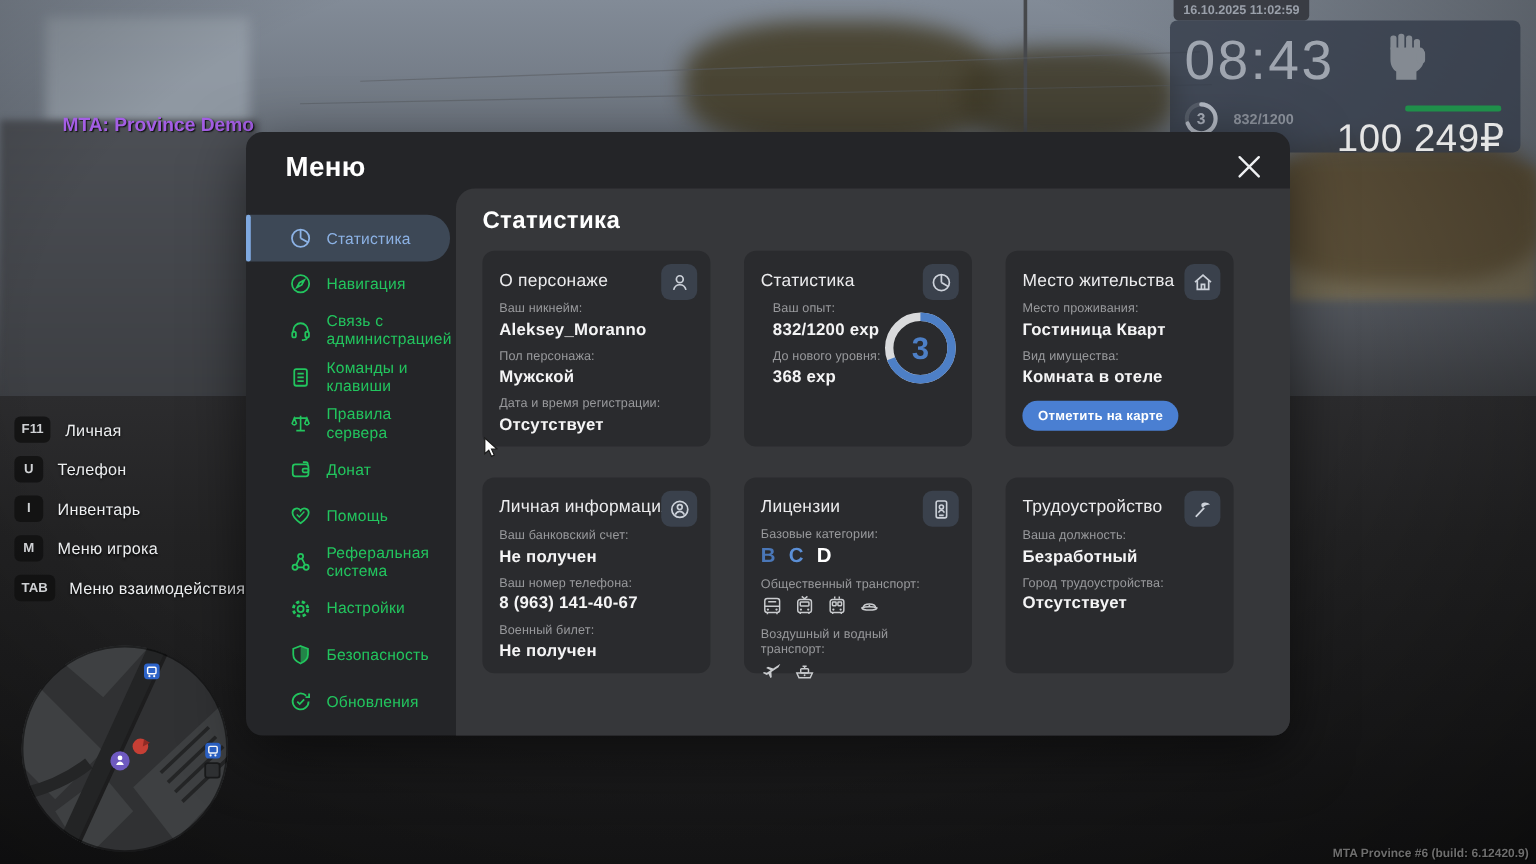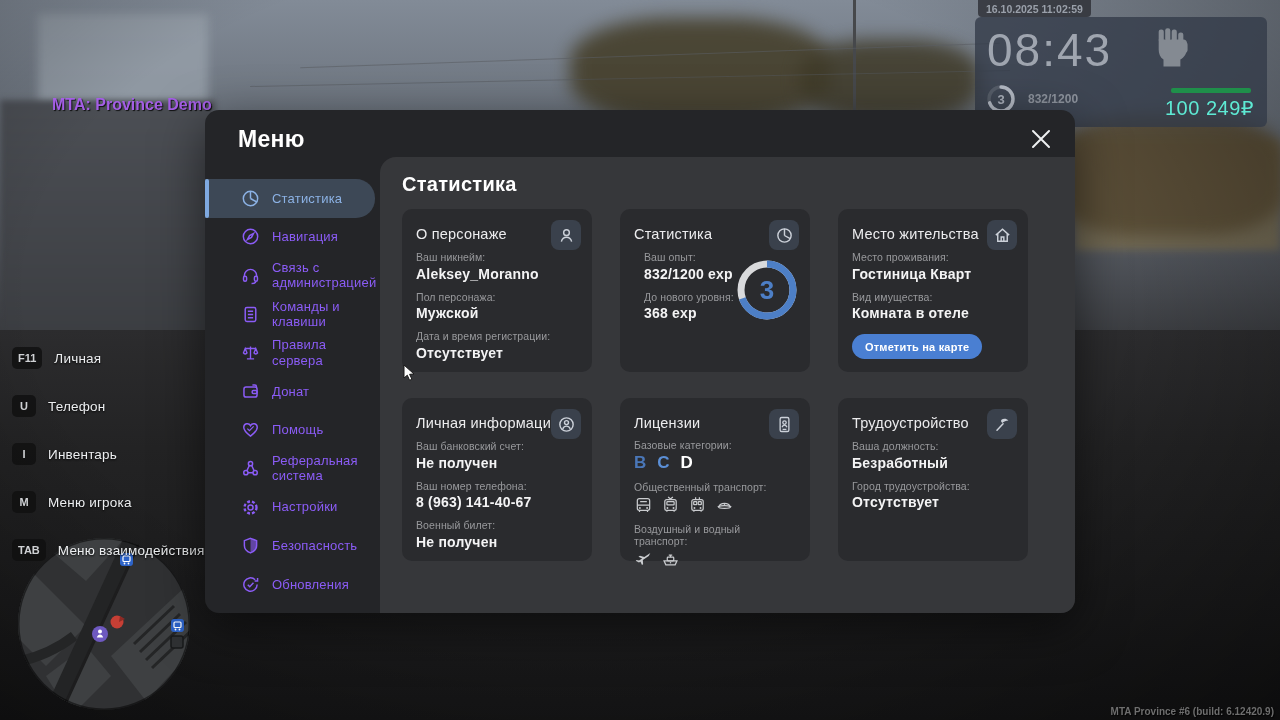--- a/index.html
+++ b/index.html
@@ -28,52 +28,52 @@
   .sc-wire2  { left:250px; top:78px; width:760px; height:1px; background:#54575c; transform:rotate(-1.2deg); opacity:.5; }
   .sc-vign   { inset:0; background:radial-gradient(ellipse at 45% 40%, transparent 55%, rgba(0,0,0,.45) 100%); }
 
   
   .brand { position:absolute; left:16px; top:96px; z-index:4; font-size:16px; font-weight:bold;
     color:#a45ee5; text-shadow:1px 1px 1px rgba(0,0,0,.8);margin-left:36px; }
   .build { position:absolute; right:6px; bottom:3px; z-index:4; font-size:10px; font-weight:bold;
     color:#6e6e6e; text-shadow:1px 1px 1px rgba(0,0,0,.8); }
 
   
-  .keyhints { position:absolute; left:12px; top:347px; z-index:4; display:flex; flex-direction:column; gap:26px; }
+  .keyhints { position:absolute; left:12px; top:347px; z-index:4; display:flex; flex-direction:column; gap:11px; }
   .keyhint { display:flex; align-items:center; gap:12px; height:22px; }
   .keycap { min-width:24px; height:22px; padding:0 6px; display:flex; align-items:center; justify-content:center;
     background:rgba(16,16,16,.82); border-radius:5px; font-size:11px; font-weight:bold; color:#cfd1d4; }
   .keylabel { font-size:13.5px; color:#eceef0; text-shadow:0 1px 2px rgba(0,0,0,.9); letter-spacing:.2px; }
 
   
   .minimap { position:absolute; left:16px; top:536px; width:176px; height:176px; z-index:3; }
 
   
   .hud-date { position:absolute; left:978px; top:0; z-index:3; height:17px; padding:0 8px;
     display:flex; align-items:center; background:rgba(42,44,50,.78); border-radius:0 0 4px 4px;
     font-size:10.5px; font-weight:bold; color:#9aa0aa; }
   .hud-panel { position:absolute; left:975px; top:17px; width:292px; height:110px; z-index:3;
     background:rgba(50,58,72,.78); border-radius:6px; }
   .hud-clock { position:absolute; left:12px; top:6px; font-size:46px; color:rgba(176,182,192,.85); letter-spacing:2px; }
   .hud-fist  { position:absolute; right:78px; top:9px; width:34px; height:44px; color:#848a92; }
   .hud-bar   { position:absolute; right:16px; top:71px; width:80px; height:5px; border-radius:2px; background:#1f8f4a; }
-  .hud-money { position:absolute; right:13px; top:79px; font-size:20px; color:#5eead4; letter-spacing:.5px; }
+  .hud-money { position:absolute; right:13px; top:79px; font-size:32px; color:#e5e5e5; letter-spacing:.5px; }
   .hud-ring  { position:absolute; left:11px; top:67px; width:30px; height:30px; }
   .hud-ring text { font:bold 13px "Liberation Sans",sans-serif; fill:#a9afba; }
   .hud-exp   { position:absolute; left:53px; top:75px; font-size:12px; font-weight:bold; color:#8d939d; }
 
   
   .panel { position:absolute; left:205px; top:110px; width:870px; height:503px; z-index:10;
     background:#242528; border-radius:14px; box-shadow:0 14px 50px rgba(0,0,0,.55); }
   .panel-title { position:absolute; left:33px; top:16px; font-size:23px; font-weight:bold; color:#fff; letter-spacing:.3px; }
   .close-btn { position:absolute; left:824px; top:17px; width:24px; height:24px; cursor:pointer; color:#eef0f2; }
 
   
   .sidebar { position:absolute; left:0; top:69px; width:175px; display:flex; flex-direction:column; }
-  .side-item { height:38.6px; display:flex; align-items:center; padding-left:36px; color:#8b5cf6; cursor:pointer; position:relative; }
+  .side-item { height:38.6px; display:flex; align-items:center; padding-left:36px; color:#22c55e; cursor:pointer; position:relative; }
   .side-item .s-icon { width:19px; height:19px; flex:0 0 19px; margin-right:12px; }
   .side-item .s-label { font-size:13px; line-height:1.18; letter-spacing:.2px; max-width:108px; }
   .side-item.active { background:#3d4856; border-radius:0 19px 19px 0; width:170px; color:#8cb2e5; }
   .side-item.active::before { content:""; position:absolute; left:0; top:0; bottom:0; width:4px;
     background:#7fa9e0; border-radius:2px; }
 
   
   .content { position:absolute; left:175px; top:47px; right:0; bottom:0;
     background:#36373a; border-radius:16px 0 14px 0; }
   .content-heading { position:absolute; left:22px; top:16px; font-size:20px; font-weight:bold; color:#fff; letter-spacing:.3px; }

